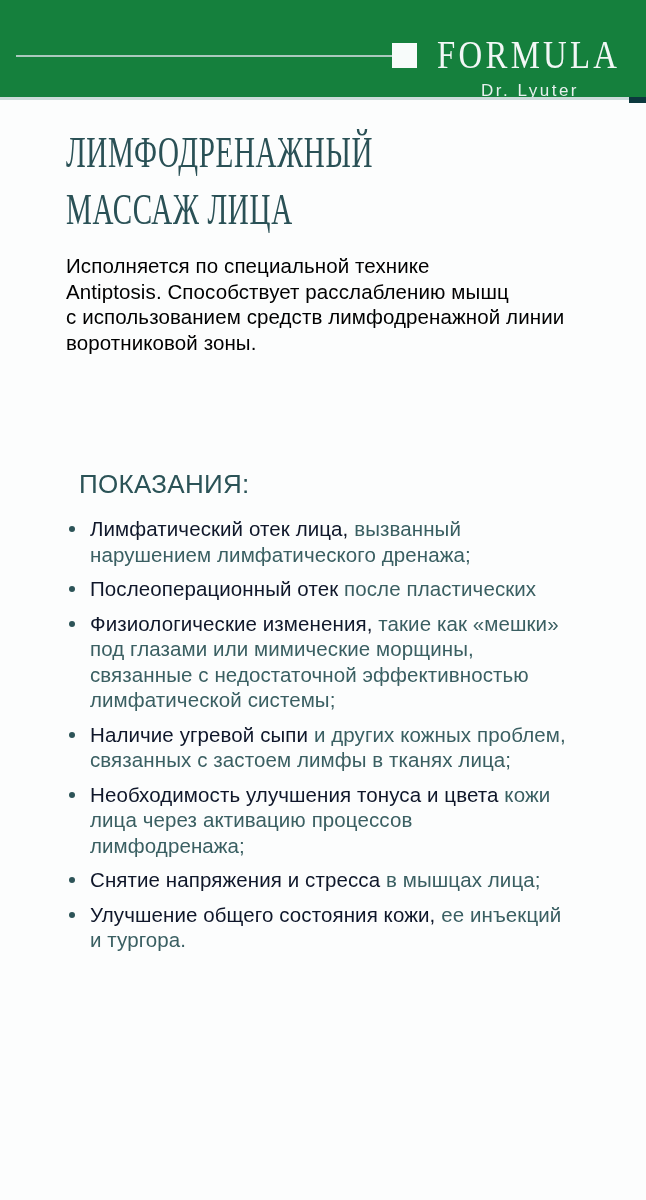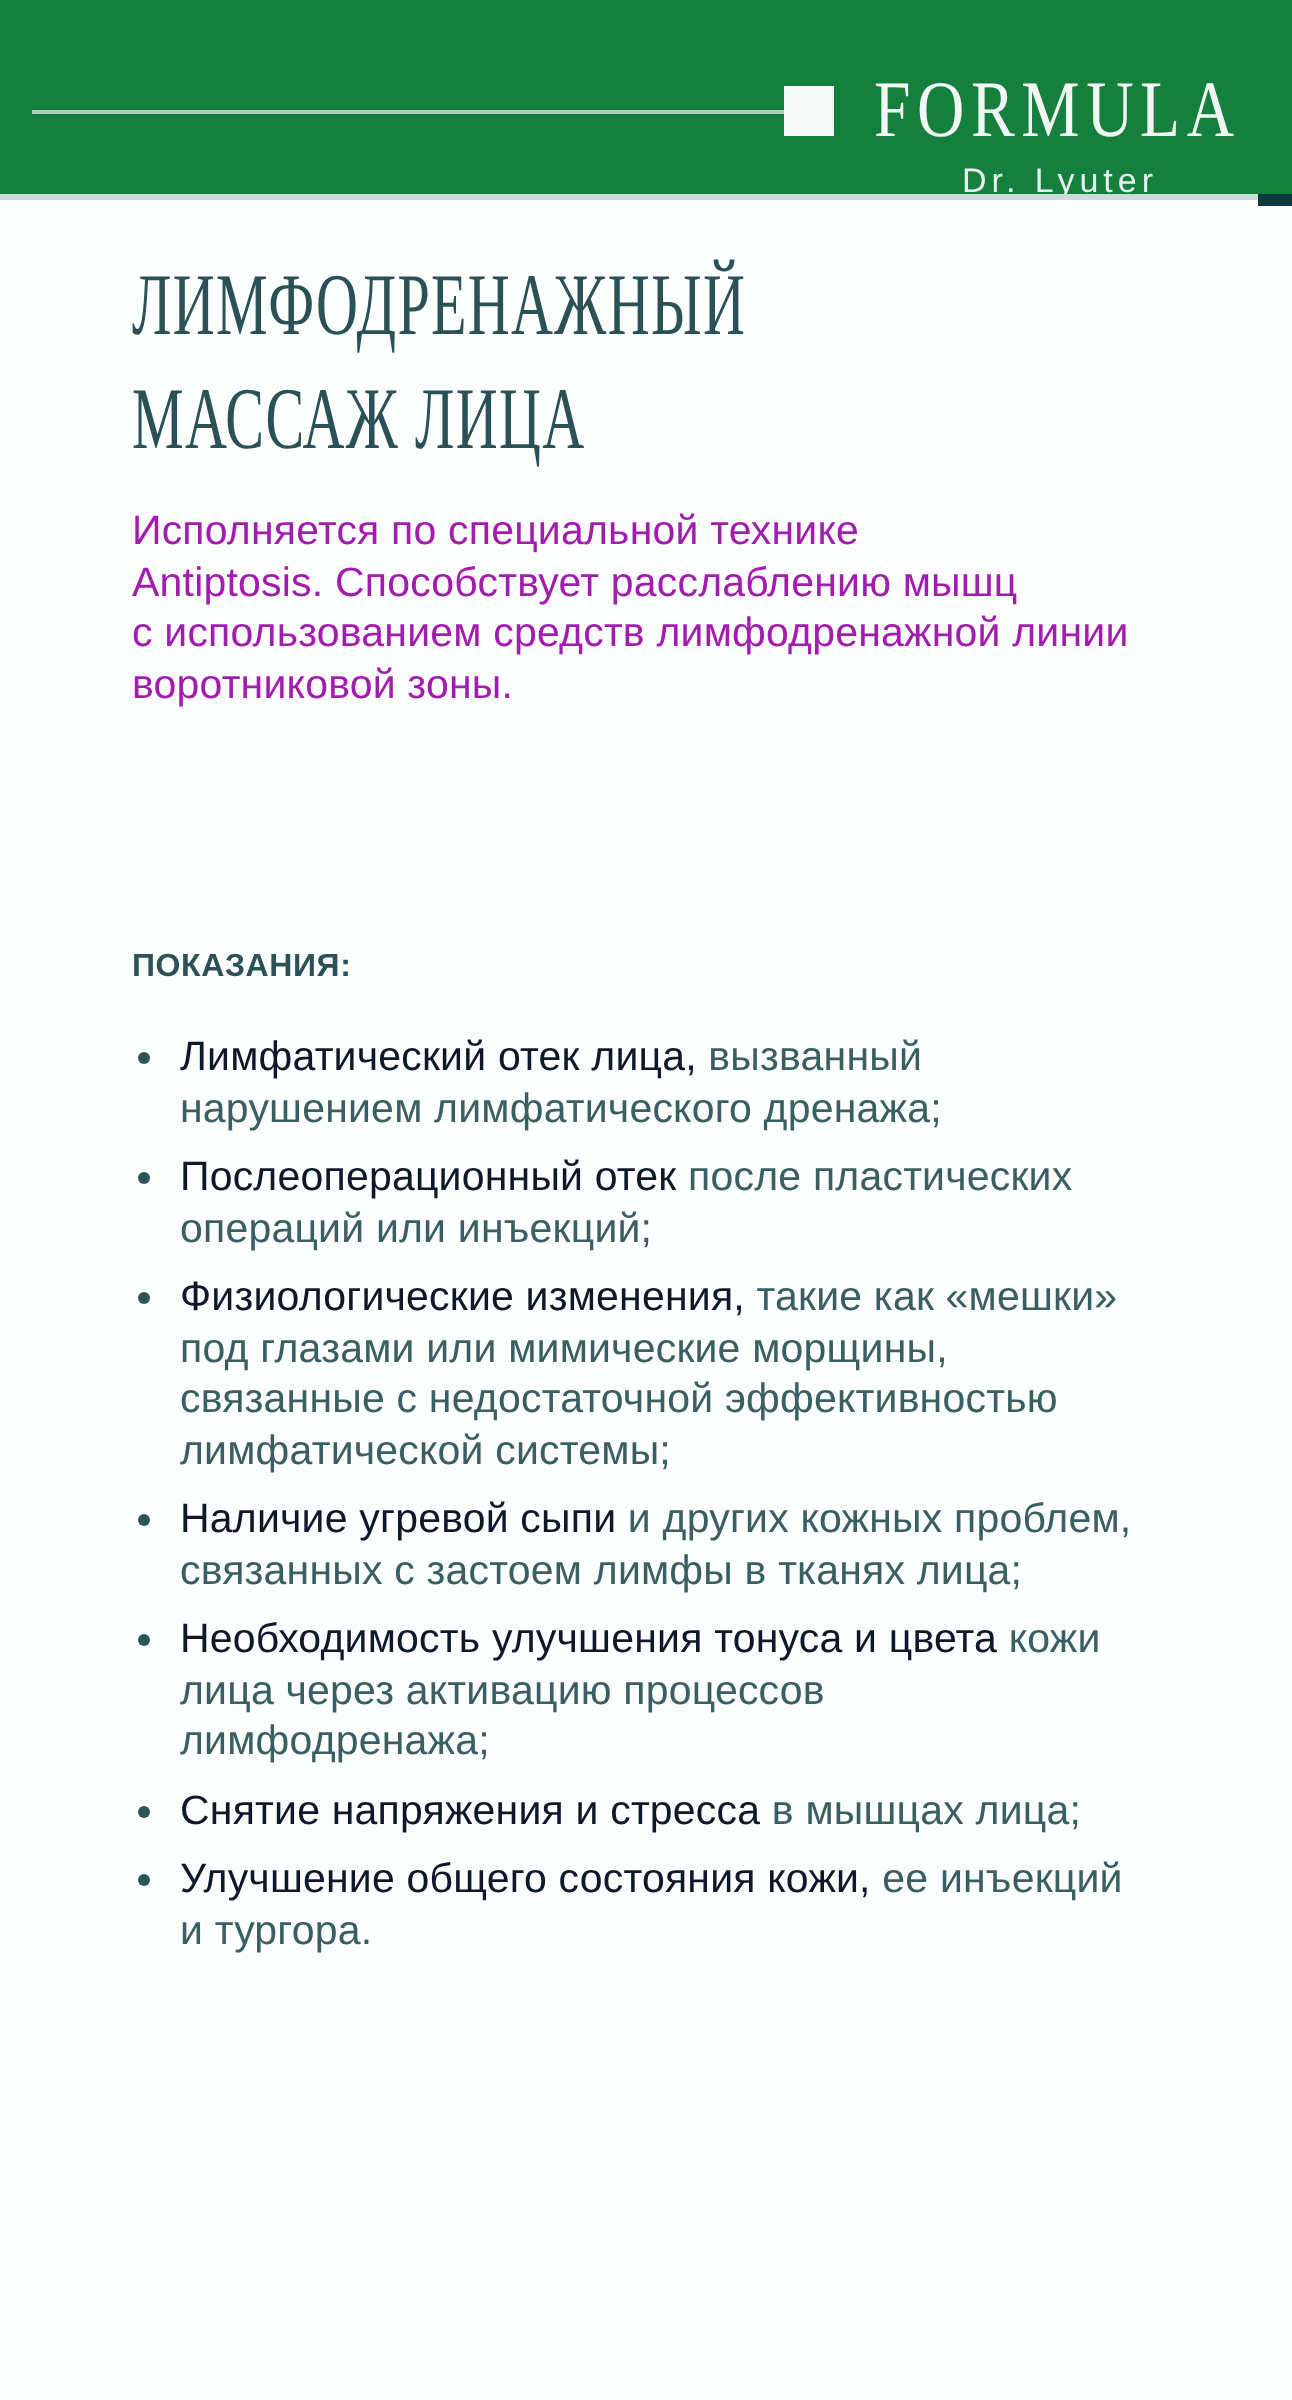--- a/index.html
+++ b/index.html
@@ -54,28 +54,28 @@
     font-size:44px;line-height:57px;letter-spacing:1px;
     color:#2a5156;
     transform:scaleX(.66);transform-origin:left top;
     white-space:nowrap;
   }
   .tl{display:block;}
   
   .intro{
     position:absolute;top:253px;left:66px;margin:0;
     font-size:20.5px;line-height:25.5px;letter-spacing:.1px;
-    color:#a21caf;white-space:nowrap;
+    color:#000000;white-space:nowrap;
   }
   .il{display:block;}
   
   .heading{
-    position:absolute;top:471px;left:66px;margin:0;
-    font-size:16px;line-height:26px;letter-spacing:.3px;
-    font-weight:bold;color:#2b5357;
+    position:absolute;top:471px;left:79px;margin:0;
+    font-size:26px;line-height:26px;letter-spacing:.3px;
+    font-weight:normal;color:#2b5357;
   }
   .bullets{
     position:absolute;top:516px;left:66px;margin:0;padding:0;
     list-style:none;width:540px;
   }
   .bullets li{
     position:relative;
     padding-left:24px;
     margin:0 0 9px 0;
     font-size:20.5px;line-height:25.5px;letter-spacing:.1px;
@@ -121,21 +121,20 @@
 
     <li>
       <span class="dot"></span>
       <span class="bline"><b class="bb">Лимфатический отек лица,</b><span> вызванный</span></span>
       <span class="bline"><b class="bb"></b><span>нарушением лимфатического дренажа;</span></span>
     </li>
 
     <li>
       <span class="dot"></span>
       <span class="bline"><b class="bb">Послеоперационный отек</b><span> после пластических</span></span>
-      <span class="bline"><b class="bb"></b><span>операций или инъекций;</span></span>
     </li>
 
     <li>
       <span class="dot"></span>
       <span class="bline"><b class="bb">Физиологические изменения,</b><span> такие как «мешки»</span></span>
       <span class="bline"><b class="bb"></b><span>под глазами или мимические морщины,</span></span>
       <span class="bline"><b class="bb"></b><span>связанные с недостаточной эффективностью</span></span>
       <span class="bline"><b class="bb"></b><span>лимфатической системы;</span></span>
     </li>
 

